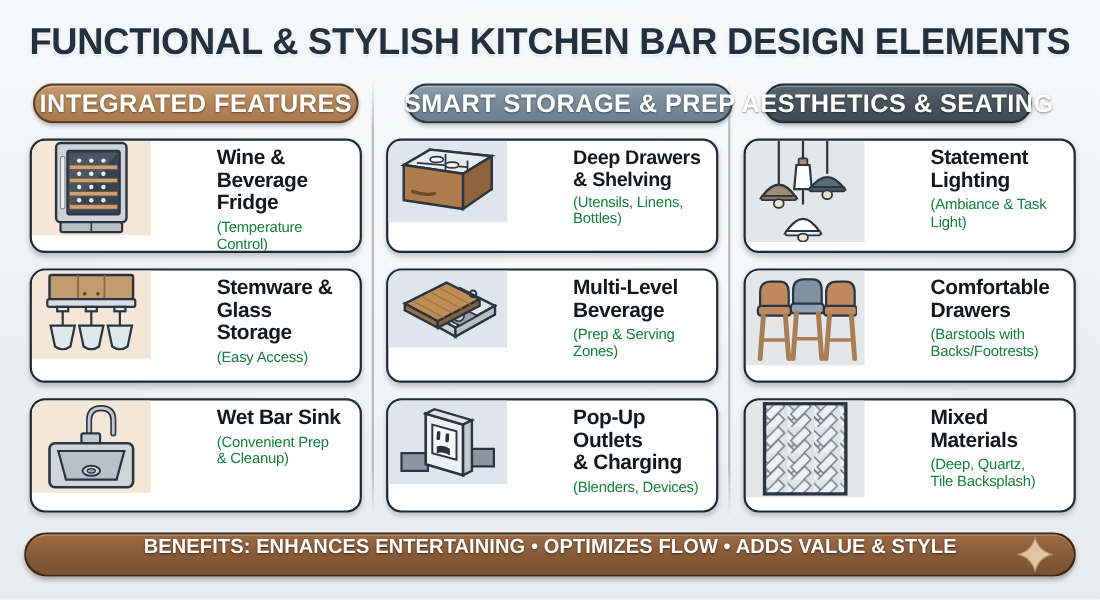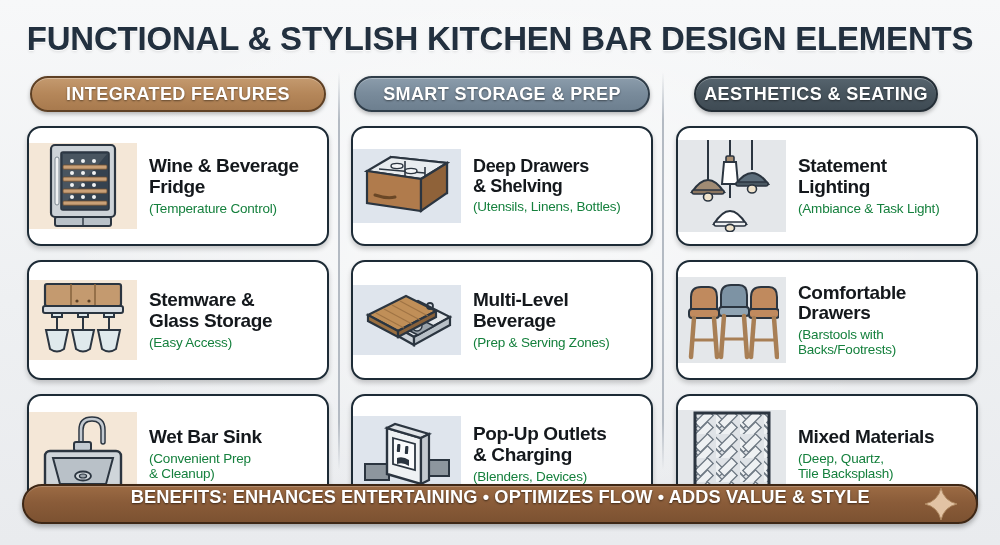--- a/index.html
+++ b/index.html
@@ -44,49 +44,50 @@
   
   .col{ position:absolute; top:76px; width:302px; }
   .col.c1{ left:27px; }
   .col.c2{ left:351px; }
   .col.c3{ left:676px; }
 
   
   .pill{
     height:36px; border-radius:18px;
     display:flex; align-items:center; justify-content:center;
-    font-size:18px; font-weight:bold; letter-spacing:.4px;
+    font-size:23px; font-weight:bold; letter-spacing:.4px;
     color:#ffffff;
     text-shadow:0 1px 2px rgba(0,0,0,.45);
     box-shadow:0 2px 4px rgba(0,0,0,.28), inset 0 1px 0 rgba(255,255,255,.30);
     white-space:nowrap;
   }
   .pill.p1{
     background:linear-gradient(180deg,#c49a6f 0%,#b5875a 48%,#a87a4e 100%);
     border:2px solid #5e4024; width:296px; margin-left:3px;
   }
   .pill.p2{
     background:linear-gradient(180deg,#8b9cab 0%,#798b9b 48%,#6d7f8f 100%);
-    border:2px solid #2f3d49; width:296px; margin-left:3px;
+    border:2px solid #2f3d49; width:296px; margin-left:19px;
   }
   .pill.p3{
     background:linear-gradient(180deg,#56646e 0%,#48555e 48%,#3f4b54 100%);
     border:2px solid #242e36; width:244px; margin-left:18px;
   }
 
   
   .card{
-    position:relative; width:302px; height:120px;
+    position:relative; width:302px; height:104px;
     margin-top:14px;
     background:#ffffff;
     border:2.5px solid #1d2b36;
     border-radius:14px;
     overflow:hidden;
-    display:flex; align-items:center;
+    display:flex; align-items:flex-start;
     box-shadow:0 3px 5px rgba(0,0,0,.20);
+    gap:48px;
   }
   .card .iconpanel{
     width:108px; flex:0 0 108px;
     display:flex; align-items:center; justify-content:center;
     position:relative;
   }
   .card.warm .iconpanel{ background:#f4e7d7; }
   .card.cool .iconpanel{ background:#dfe5ed; }
   .card.grey .iconpanel{ background:#e4e7ea; }
 

